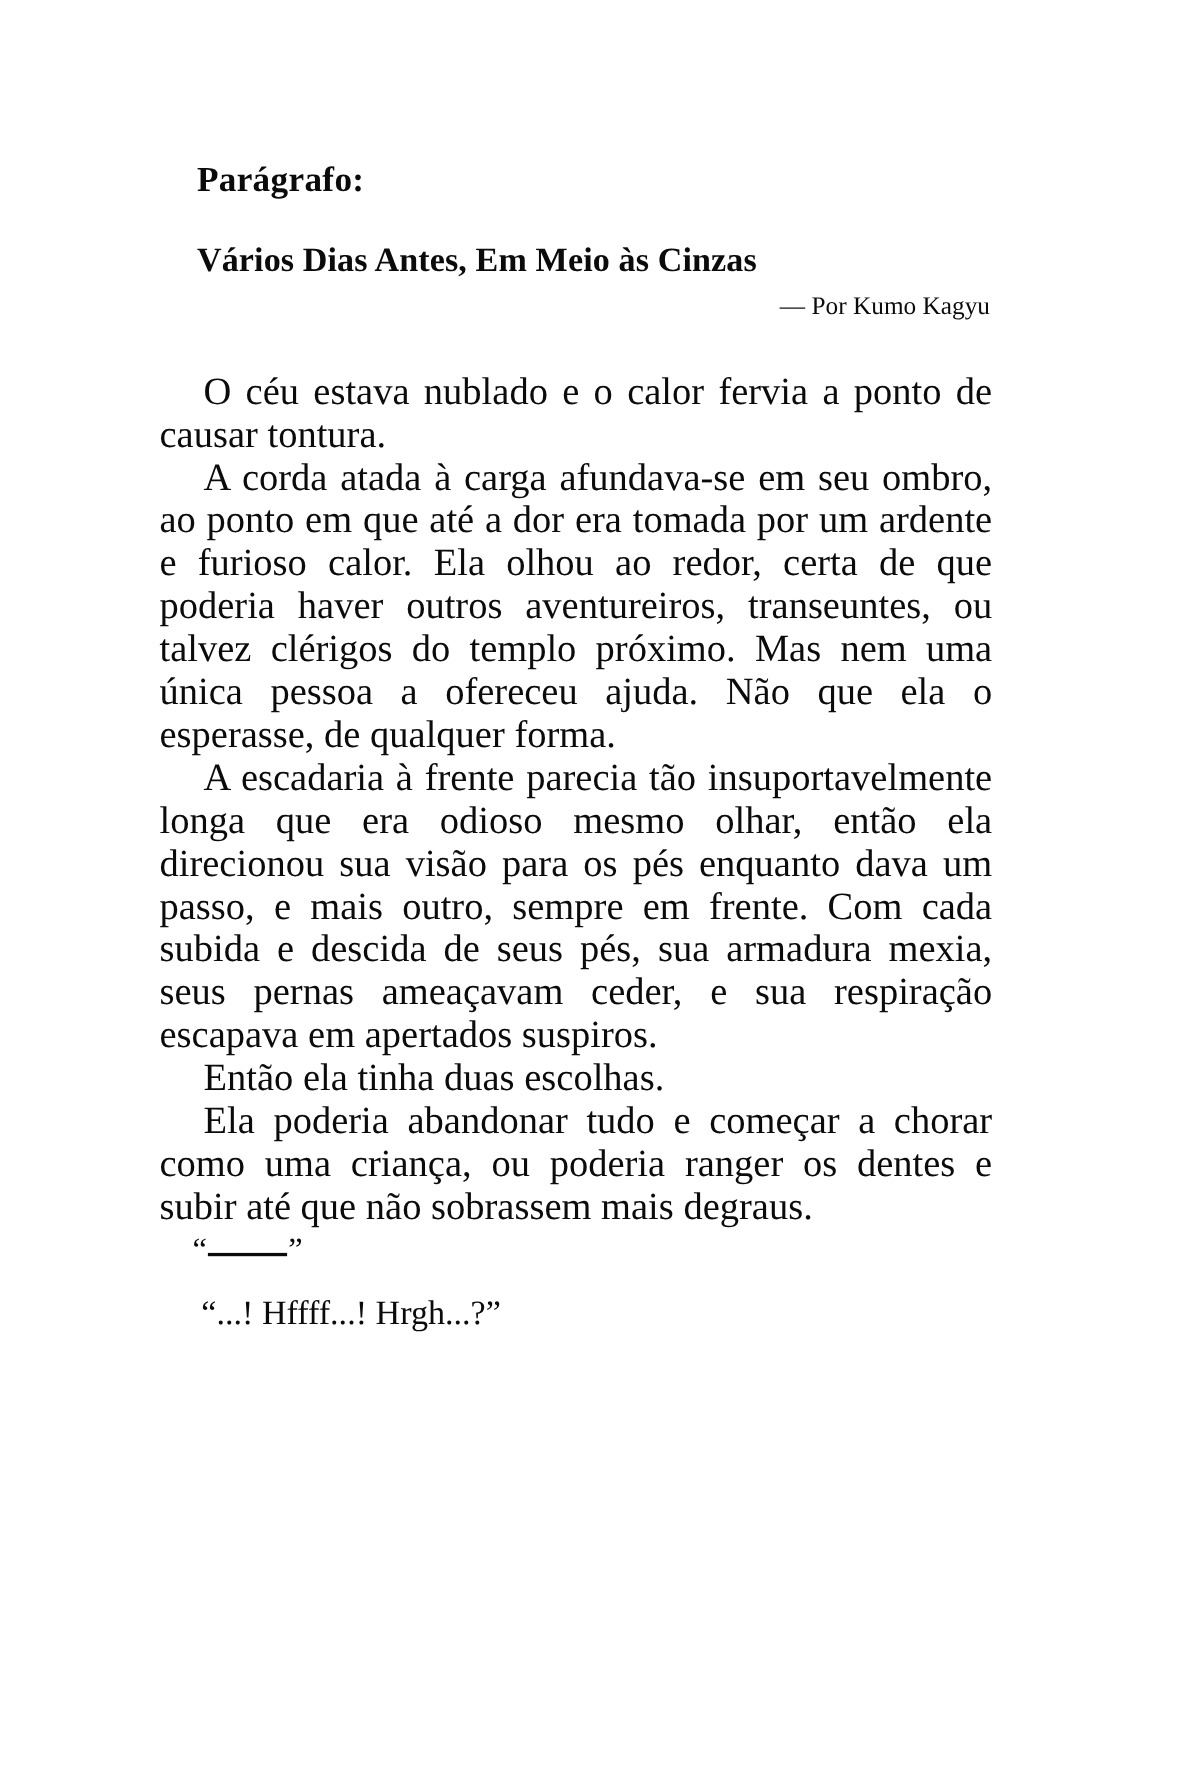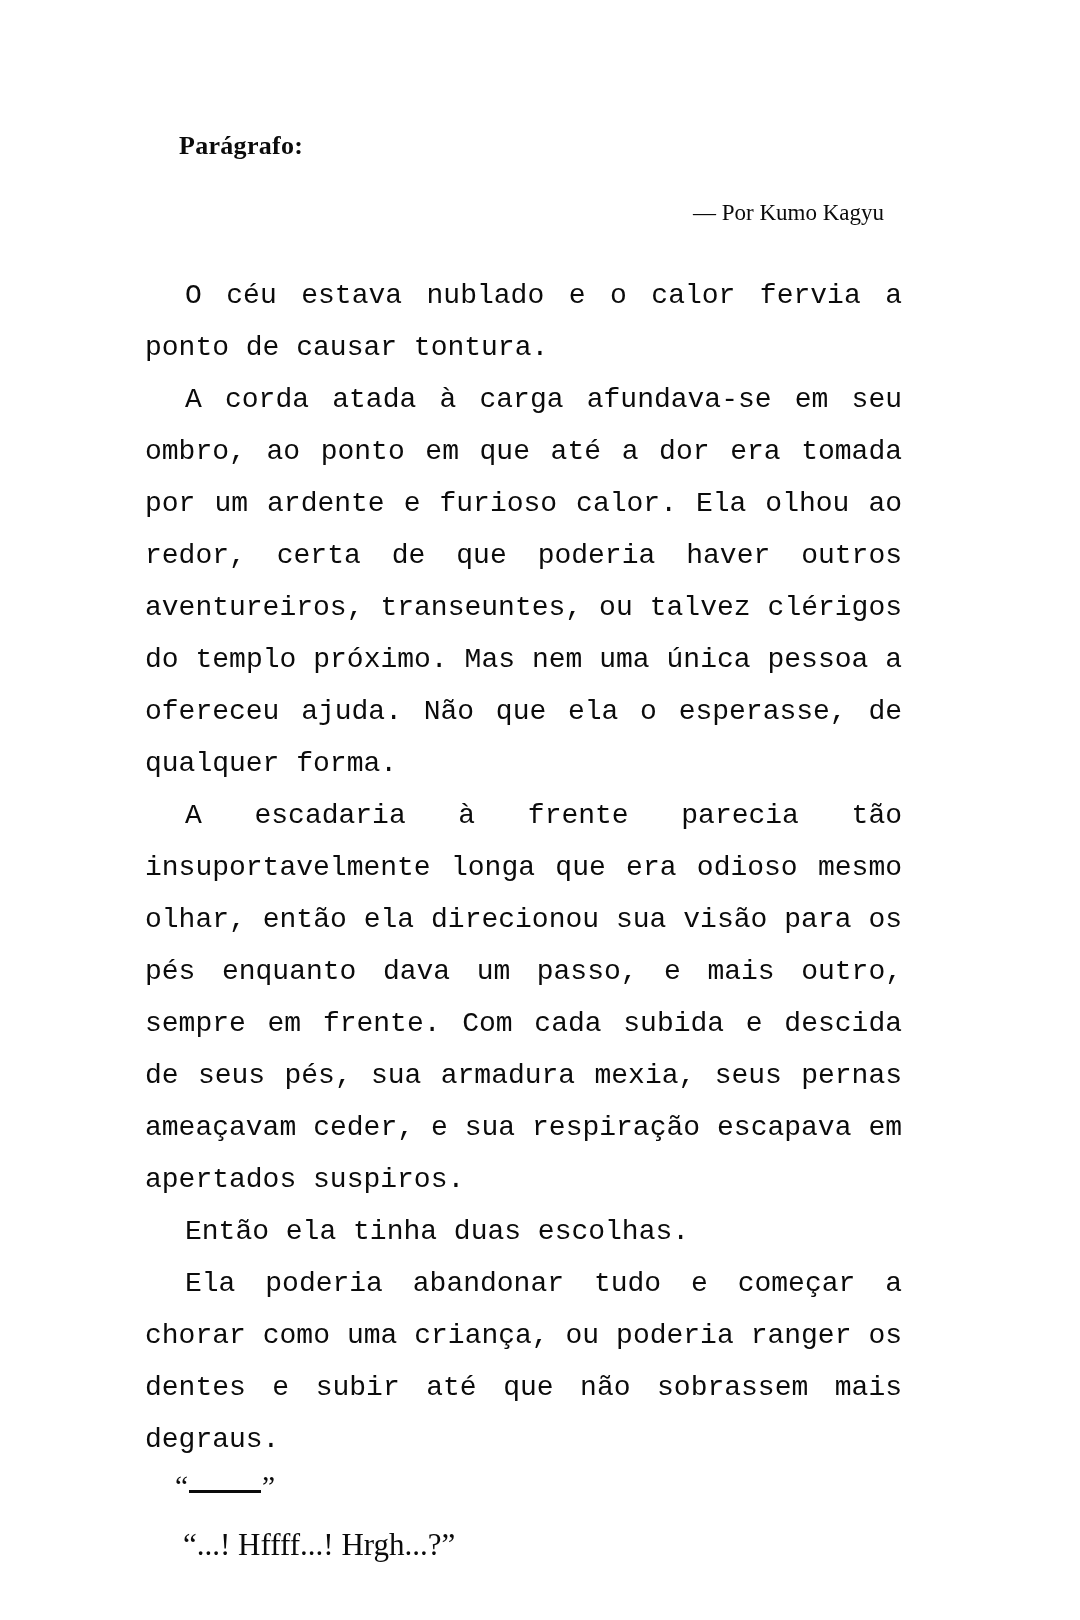--- a/index.html
+++ b/index.html
@@ -26,53 +26,52 @@
 
   .column {
     position: absolute;
     left: 145px;
     top: 132px;
     width: 757px;
   }
 
   .label-paragrafo {
     font-weight: bold;
-    font-size: 26px;
+    font-size: 32px;
     letter-spacing: 0.3px;
     line-height: 1.1;
-    margin: 0 0 38px 0;
+    margin: 14px 0 38px 0;
     padding-left: 34px;
   }
 
   .story-title {
     font-weight: bold;
     font-size: 31px;
     line-height: 1.12;
     margin: 0 0 10px 0;
     padding-left: 34px;
     letter-spacing: 0.1px;
   }
 
   .byline {
     text-align: right;
     font-size: 23px;
     line-height: 1.2;
-    margin: 0 16px 44px 0;
+    margin: 0 0 44px 0;
     padding-right: 2px;
   }
 
   .body-paragraph {
-    font-size: 28px;
-    line-height: 52px;
+    font-size: 35px;
+    line-height: 39px;
     text-align: justify;
     text-justify: inter-word;
     margin: 0;
     text-indent: 40px;
     hyphens: none;
-    font-family: Liberation Mono, monospace;
   }
 
   
 
   .dialogue-line {
     font-size: 29.5px;
     line-height: 41.5px;
     margin: 0;
     text-indent: 30px;
     white-space: nowrap;
@@ -100,20 +99,21 @@
   }
 </style>
 </head>
 <body>
 
 <div class="page">
   <div class="column">
 
     <p class="label-paragrafo">Parágrafo:</p>
 
+    <h1 class="story-title">Vários Dias Antes, Em Meio às Cinzas</h1>
 
     <p class="byline">— Por Kumo Kagyu</p>
 
     <p class="body-paragraph">O céu estava nublado e o calor fervia a ponto de causar tontura.</p>
 
     <p class="body-paragraph">A corda atada à carga afundava-se em seu ombro, ao ponto em que até a dor era tomada por um ardente e furioso calor. Ela olhou ao redor, certa de que poderia haver outros aventureiros, transeuntes, ou talvez clérigos do templo próximo. Mas nem uma única pessoa a ofereceu ajuda. Não que ela o esperasse, de qualquer forma.</p>
 
     <p class="body-paragraph">A escadaria à frente parecia tão insuportavelmente longa que era odioso mesmo olhar, então ela direcionou sua visão para os pés enquanto dava um passo, e mais outro, sempre em frente. Com cada subida e descida de seus pés, sua armadura mexia, seus pernas ameaçavam ceder, e sua respiração escapava em apertados suspiros.</p>
 
     <p class="body-paragraph">Então ela tinha duas escolhas.</p>

